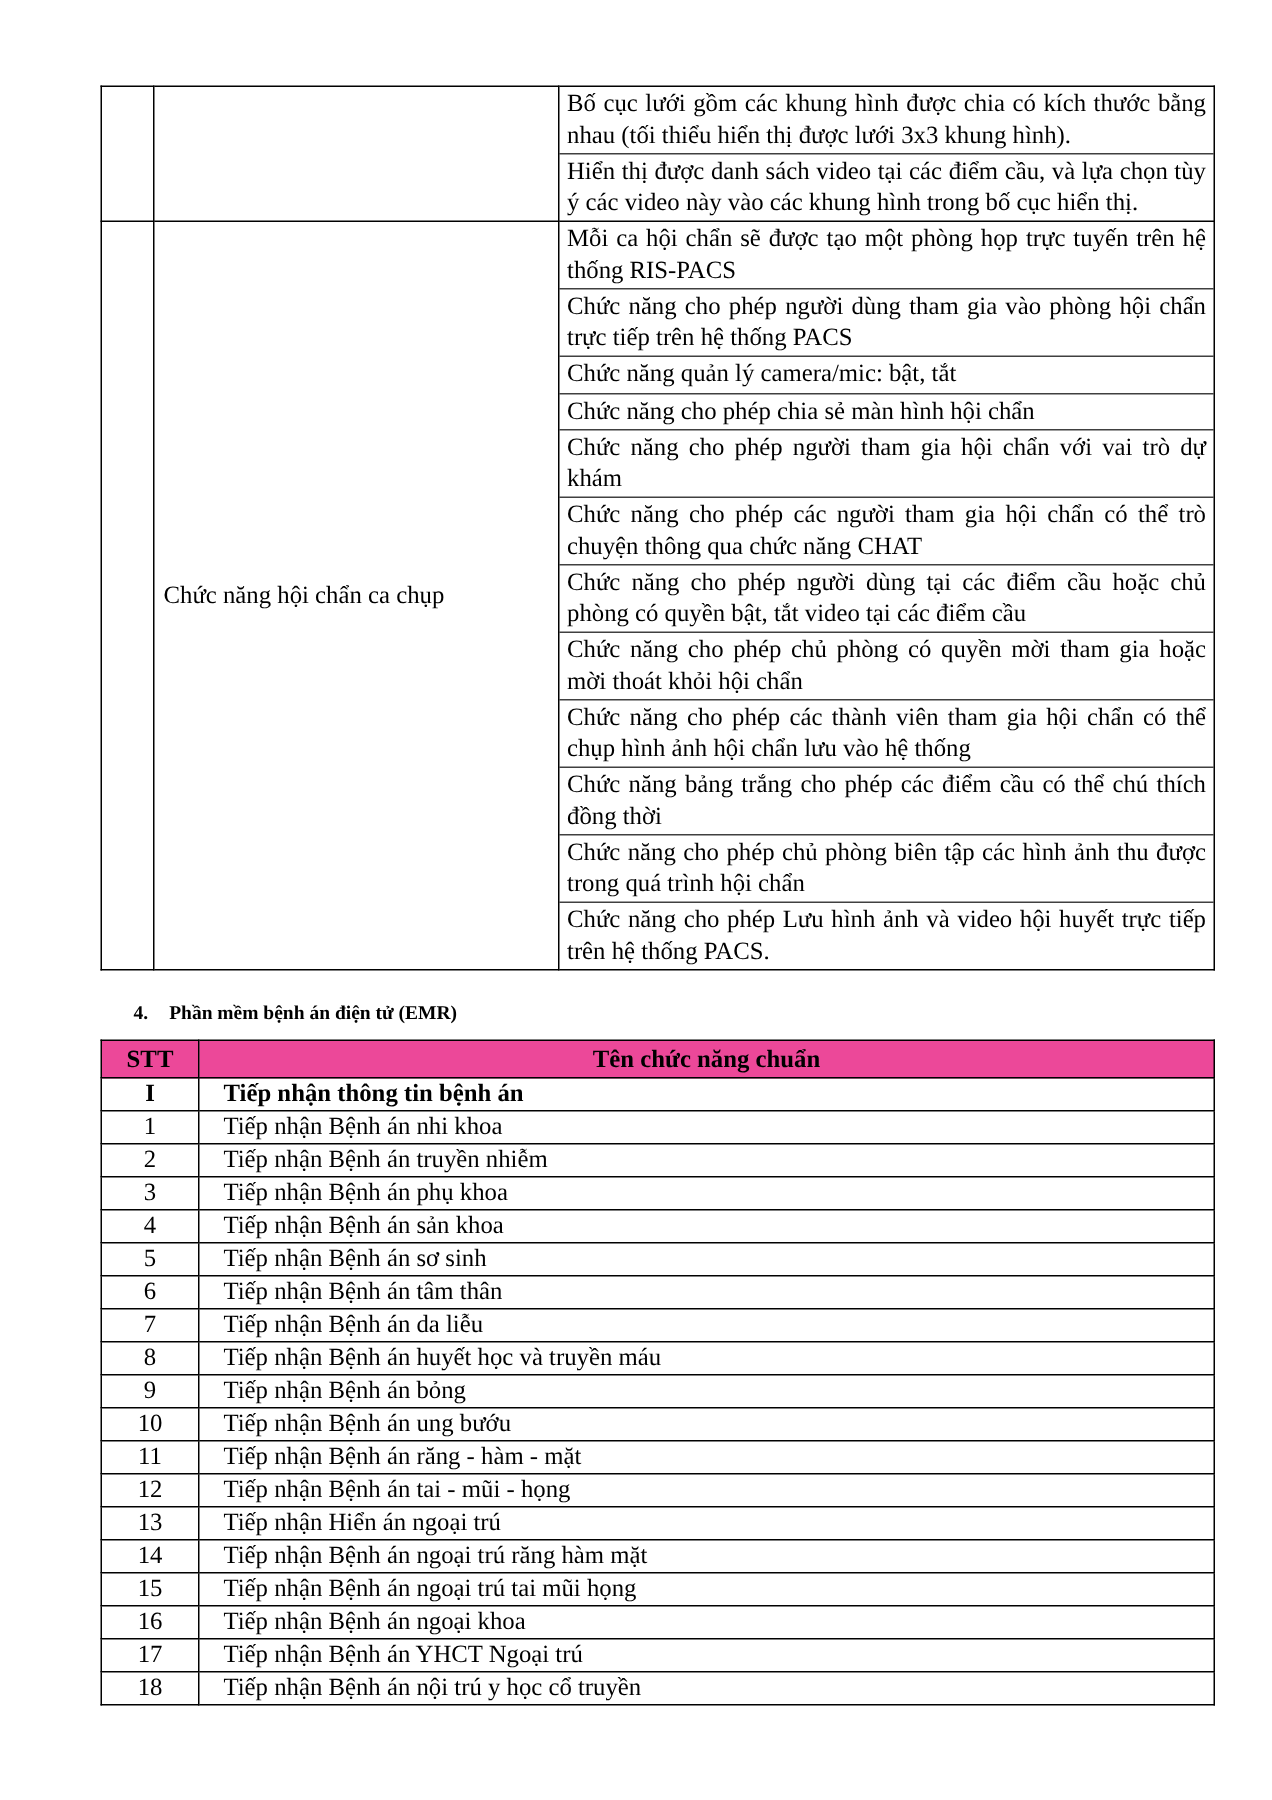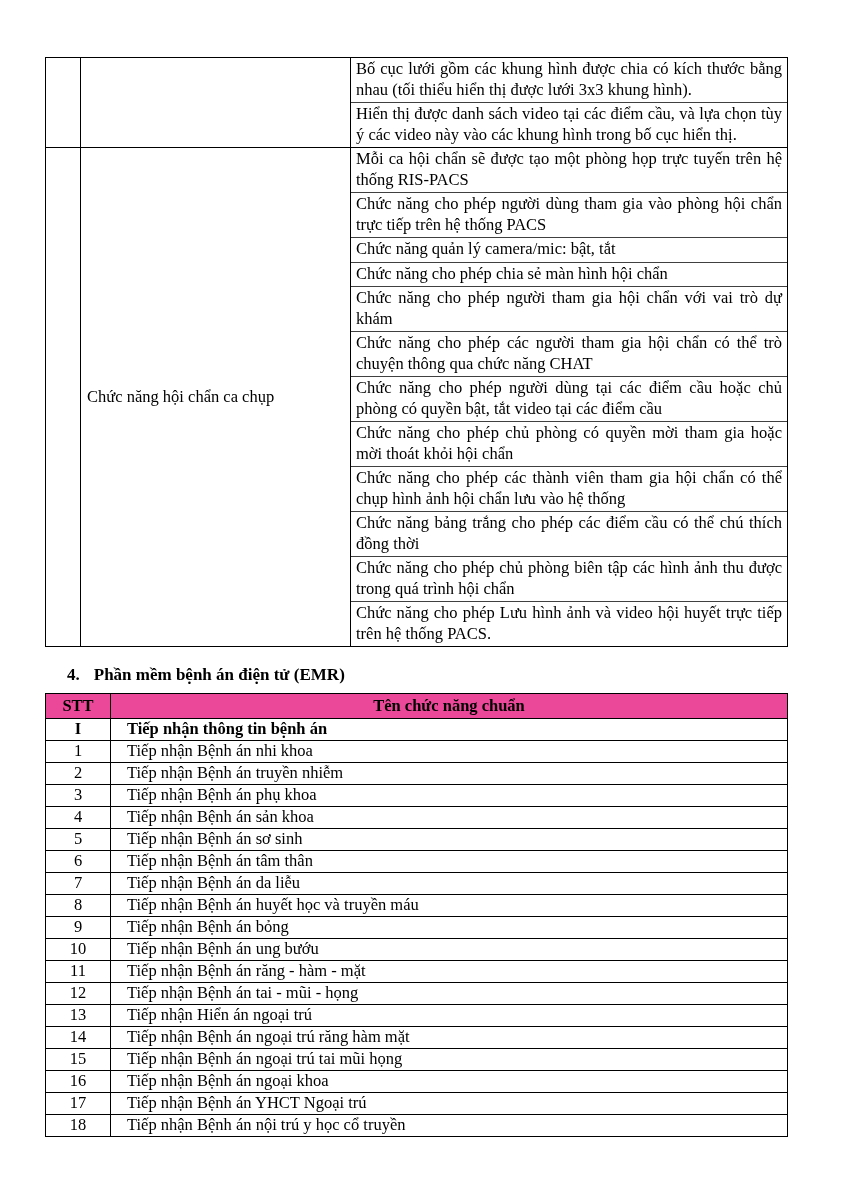--- a/index.html
+++ b/index.html
@@ -11,21 +11,21 @@
   }
   .page {
     position: relative;
     width: 848px;
     height: 1200px;
     background: #ffffff;
     overflow: hidden;
   }
   .content {
     position: absolute;
-    left: 45px;
+    left: 67px;
     top: 57px;
     width: 742px;
   }
 
   
   table {
     border-collapse: collapse;
     table-layout: fixed;
     width: 742px;
     font-size: 16.5px;
@@ -47,21 +47,21 @@
   .t1 .sub {
     padding: 1px 5px 2px 5px;
     text-align: justify;
   }
   .t1 .sub + .sub { border-top: 1px solid #404040; }
 
   
   .section-heading {
     margin: 17px 0 7px 22px;
     font-weight: bold;
-    font-size: 17px;
+    font-size: 13px;
     line-height: 22px;
   }
   .section-heading .num { margin-right: 14px; }
 
   
   .t2 td { height: 21px; }
   .t2 .hdr {
     background: #ec4899;
     font-weight: bold;
     text-align: center;

